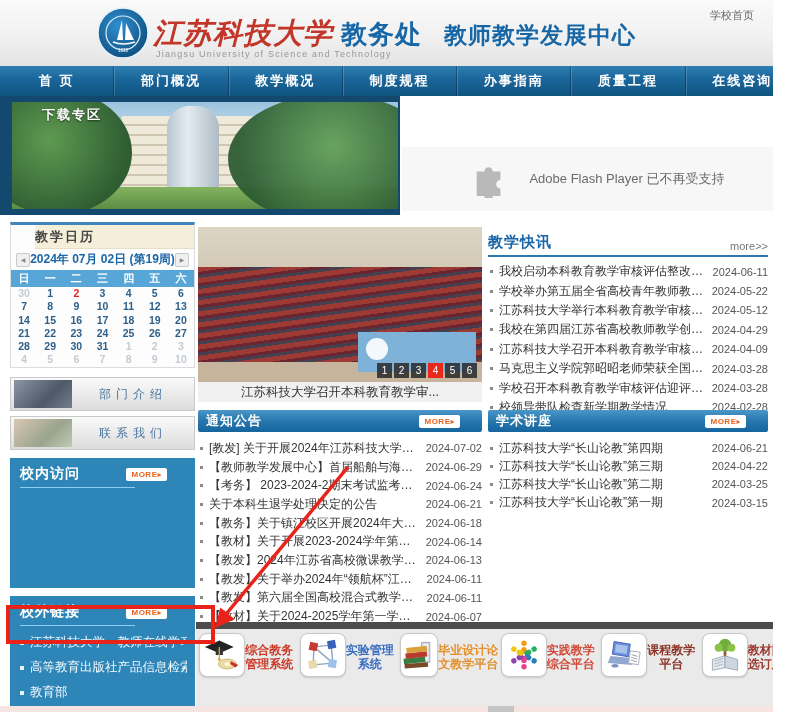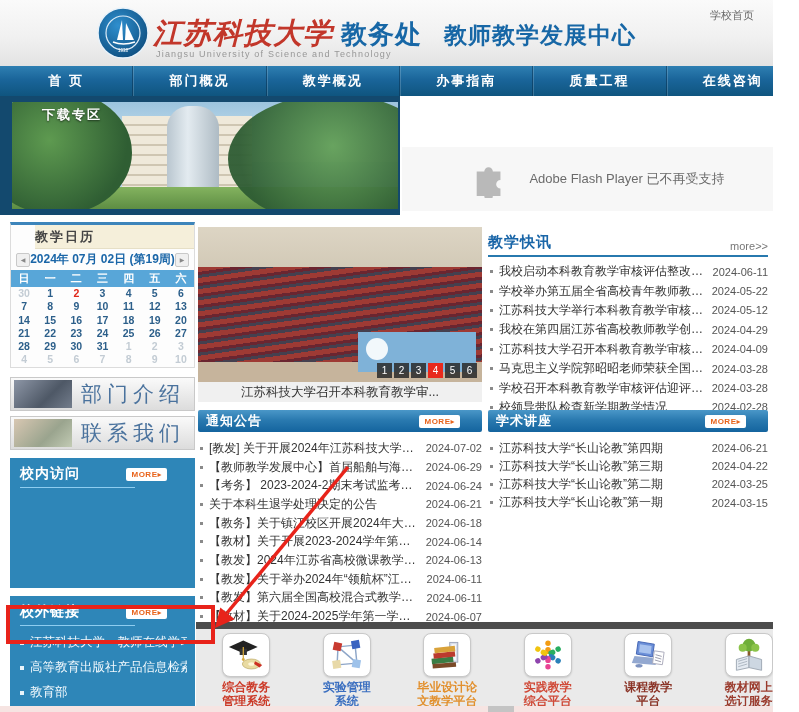--- a/index.html
+++ b/index.html
@@ -74,21 +74,21 @@
   .cal-cell.muted{color:#c3ccd4;}
   .cal-cell.today{color:#e02618;}
 
   .side-banner{position:absolute;left:10px;width:185px;height:34px;border:1px solid #c9c9c9;
      background:linear-gradient(180deg,#fafafa,#dcdcdc);box-sizing:border-box;display:flex;
      align-items:center;cursor:pointer;}
   #dept-banner{top:377px;} #contact-banner{top:416px;}
   .sb-photo{width:58px;height:28px;margin-left:3px;flex:0 0 58px;}
   #dept-banner .sb-photo{background:linear-gradient(135deg,#8d96a6,#4e5866 60%,#737d8c);}
   #contact-banner .sb-photo{background:linear-gradient(135deg,#d8c7b2,#9aa48e 60%,#c2cbb4);}
-  .sb-label{flex:1;text-align:center;color:#4a729d;font-size:21px;letter-spacing:5px;}
+  .sb-label{flex:1;text-align:center;color:#4a729d;font-size:12px;letter-spacing:5px;}
 
   .blue-box{position:absolute;left:10px;width:185px;background:#2e86b8;box-sizing:border-box;}
   #campus-box{top:458px;height:130px;}
   #external-box{top:596px;height:116px;}
   .bb-head{display:flex;align-items:center;padding:7px 6px 4px 10px;}
   .bb-title{color:#fff;font-size:14px;font-weight:bold;letter-spacing:1px;flex:1;}
   .bb-underline{height:1px;background:#8ecdf0;width:62%;margin-left:10px;}
   .bb-list{padding:4px 8px 0 10px;}
   .bb-item{display:flex;align-items:center;height:25px;cursor:pointer;}
   .bb-item .blt2{width:4px;height:4px;background:#e8f4fb;margin-right:6px;flex:0 0 4px;}
@@ -122,21 +122,21 @@
   #tn-head{height:25px;display:flex;align-items:flex-end;border-bottom:2px solid #2779ae;padding-bottom:3px;}
   #tn-title{color:#1a66a8;font-size:15px;font-weight:bold;letter-spacing:1px;flex:1;}
   #tn-more{font-size:11px;color:#777;cursor:pointer;}
   #teachnews-box .news-row{height:19.4px;}
   #tn-list{padding-top:5px;}
 
   
   #darkbar{position:absolute;left:196px;top:622px;width:603px;height:7px;background:#4c4c4c;}
   #sys-area{position:absolute;left:196px;top:629px;width:603px;height:77px;background:#eaeaea;
      display:flex;justify-content:space-around;align-items:flex-start;padding-top:4px;box-sizing:border-box;}
-  .sys-item{width:94px;display:flex;flex-direction:column;align-items:center;cursor:pointer;}
+  .sys-item{width:94px;display:flex;align-items:center;cursor:pointer;}
   .sys-icon-box{width:46px;height:42px;background:#fff;border:1px solid #c9c9c9;border-radius:8px;
      box-shadow:0 1px 2px rgba(0,0,0,.15);display:flex;align-items:center;justify-content:center;}
   .sys-icon-box svg{width:36px;height:36px;}
   .sys-label{margin-top:3px;font-size:12px;font-weight:bold;text-align:center;line-height:14px;white-space:nowrap;}
 
   
   #scroll-track{position:absolute;left:793px;top:96px;width:6px;height:610px;background:#ececec;}
   #scroll-thumb{position:absolute;left:793px;top:345px;width:6px;height:358px;background:#c3c3c3;cursor:pointer;}
   #bottom-strip{position:absolute;left:0;top:706px;width:799px;height:6px;background:#f6e4e2;}
   #bottom-thumb{position:absolute;left:488px;top:706px;width:26px;height:6px;background:#c4c4c4;}
@@ -246,20 +246,21 @@
       <span class="t-blue2">教师教学发展中心</span>
     </div>
     <div id="title-en">Jiangsu University of Science and Technology</div>
   </div>
 
   <div id="nav">
 
   <div class="nav-item">首 页</div>
       <div class="nav-item">部门概况</div>
       <div class="nav-item">教学概况</div>
+      <div class="nav-item">制度规程</div>
       <div class="nav-item">办事指南</div>
       <div class="nav-item">质量工程</div>
       <div class="nav-item">在线咨询</div>
     </div>
 
   <div id="banner">
     <div id="banner-navy"></div>
     <div id="campus-photo">
       <div class="cp-sky"></div>
         <div class="cp-bld"></div>

